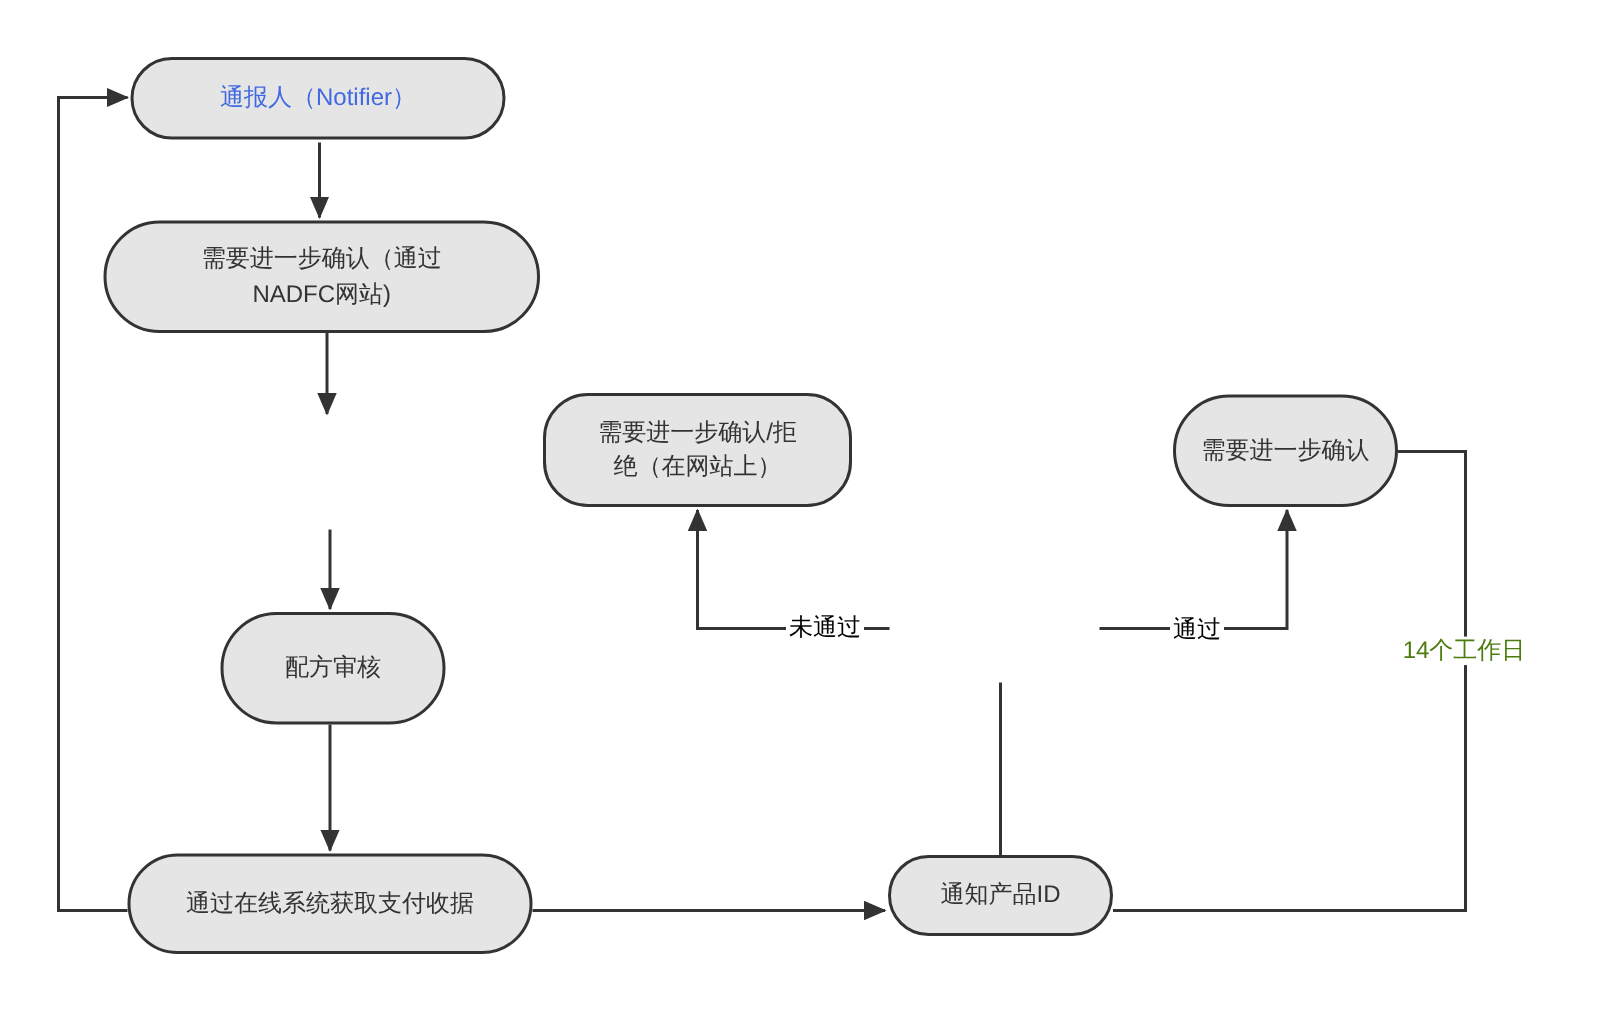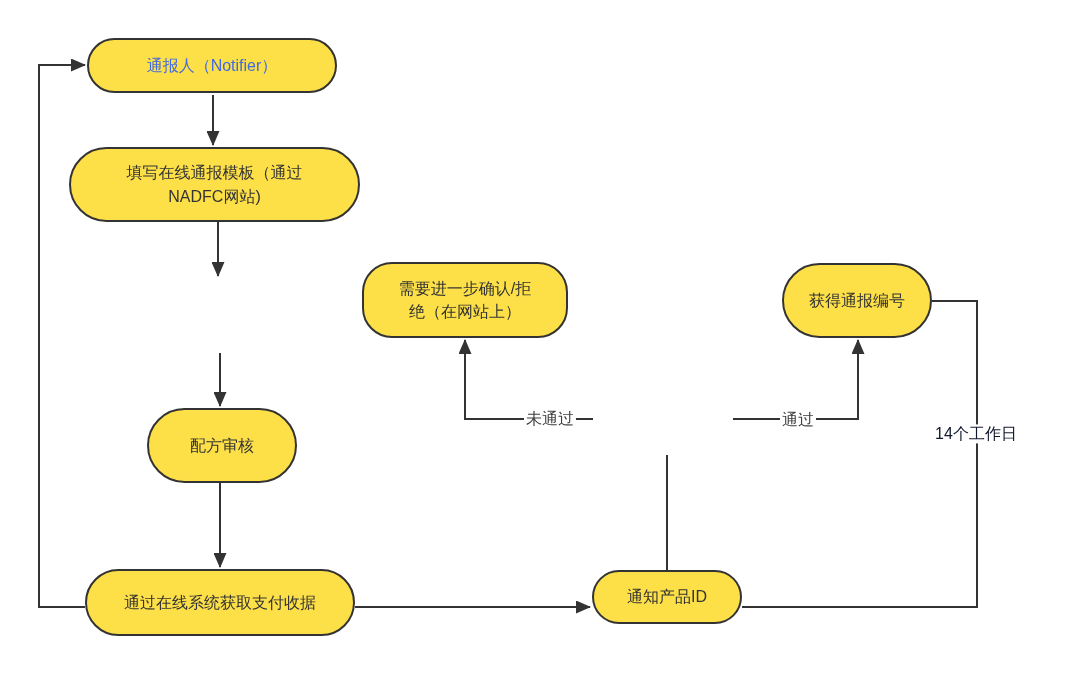--- a/index.html
+++ b/index.html
@@ -18,44 +18,44 @@
   .edges {
     position: absolute;
     left: 0; top: 0;
     width: 1065px;
     height: 682px;
   }
   .node {
     position: absolute;
     box-sizing: border-box;
     border: 2px solid #333333;
-    background: #fde047;
+    background: #e5e5e5;
     color: #333333;
     font-size: 16px;
     line-height: 1.45;
     display: flex;
     align-items: center;
     justify-content: center;
     text-align: center;
     white-space: pre-line;
   }
   .node.stadium  { border-radius: 38px; }
   .node.rounded  { border-radius: 30px; }
   .node-notifier-text { color: #4169E1; }
   .edge-label {
     position: absolute;
     transform: translate(-50%, -50%);
     background: #ffffff;
-    color: #404040;
+    color: #000000;
     font-size: 16px;
     line-height: 1.2;
     padding: 0 2px;
     white-space: nowrap;
   }
-  .edge-label.duration { color: #0f172a; }
+  .edge-label.duration { color: #4d7c0f; }
 </style>
 </head>
 <body>
 
 <div class="canvas">
 
   <svg class="edges" viewBox="0 0 1065 682" xmlns="http://www.w3.org/2000/svg">
     <defs>
       <marker id="arrow" markerUnits="userSpaceOnUse" markerWidth="15" markerHeight="13" refX="14" refY="6.5" orient="auto">
         <path d="M0,0 L15,6.5 L0,13 Z" fill="#333333"></path>
@@ -73,21 +73,21 @@
       <path d="M733 419 L858 419 L858 340" marker-end="url(#arrow)"></path>
       <path d="M932 301 L977 301 L977 607 L742 607"></path>
     </g>
   </svg>
 
   <div class="node stadium node-notifier-text" style="left:87px; top:38px; width:250px; height:55px; border-radius:28px;">
     <span>通报人（Notifier）</span>
   </div>
 
   <div class="node stadium" style="left:69px; top:147px; width:291px; height:75px;">
-    <span>填写在线通报模板（通过
+    <span>需要进一步确认（通过
 NADFC网站)</span>
   </div>
 
 
   <div class="node stadium" style="left:147px; top:408px; width:150px; height:75px;">
     <span>配方审核</span>
   </div>
 
   <div class="node stadium" style="left:85px; top:569px; width:270px; height:67px;">
     <span>通过在线系统获取支付收据</span>
@@ -97,21 +97,21 @@
     <span>通知产品ID</span>
   </div>
 
 
   <div class="node rounded" style="left:362px; top:262px; width:206px; height:76px;">
     <span>需要进一步确认/拒
 绝（在网站上）</span>
   </div>
 
   <div class="node stadium" style="left:782px; top:263px; width:150px; height:75px;">
-    <span>获得通报编号</span>
+    <span>需要进一步确认</span>
   </div>
 
   <div class="edge-label" style="left:550px; top:419px;">未通过</div>
 
   <div class="edge-label" style="left:798px; top:420px;">通过</div>
 
   <div class="edge-label duration" style="left:976px; top:434px;">14个工作日</div>
 
 </div>
 

